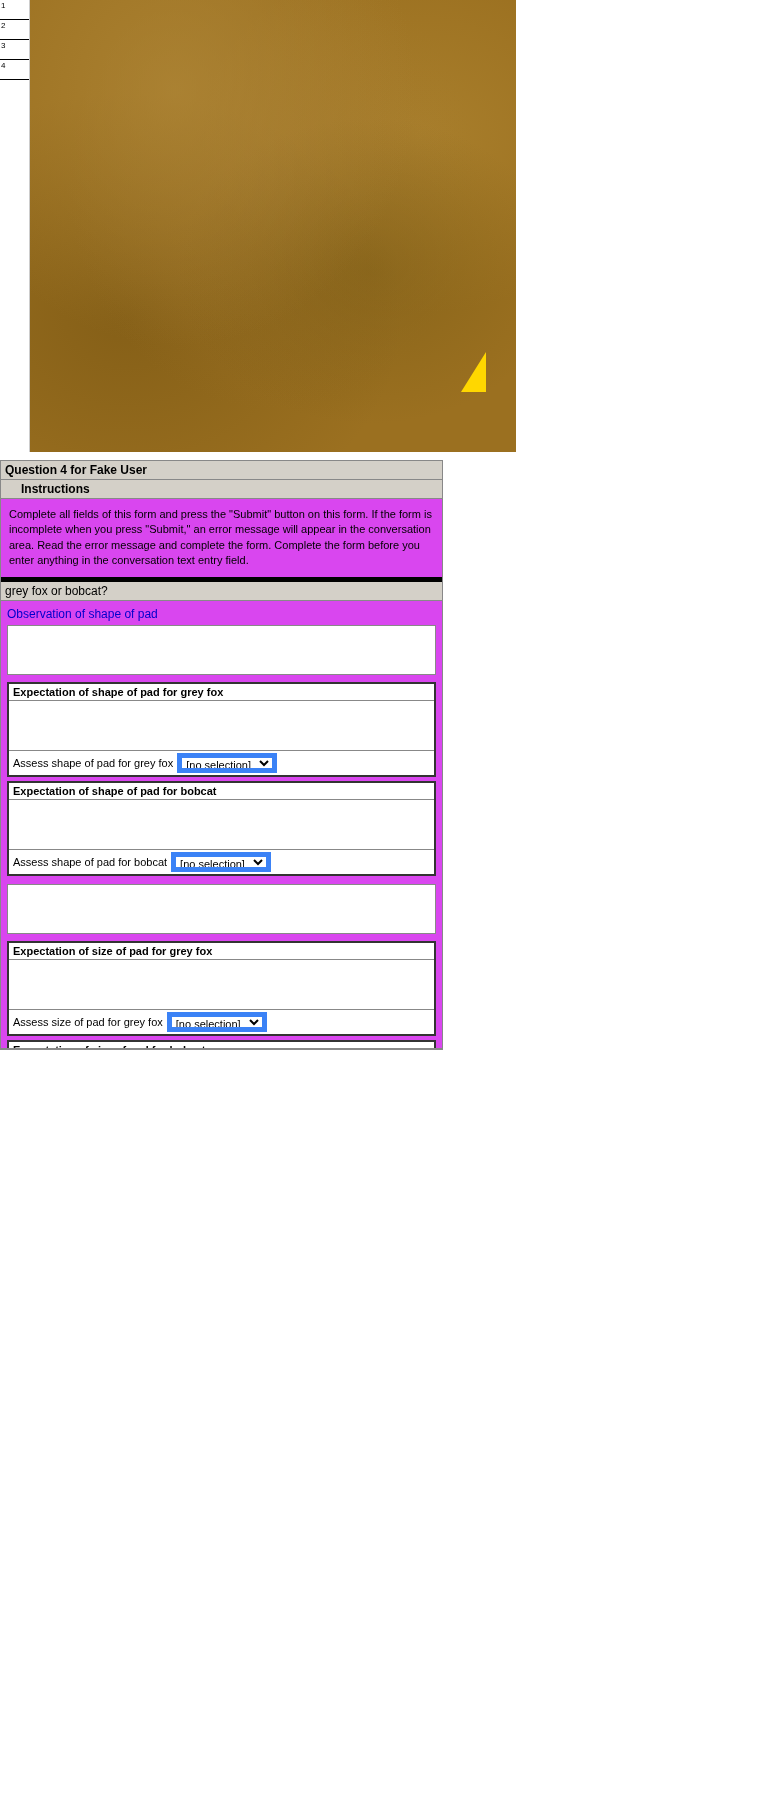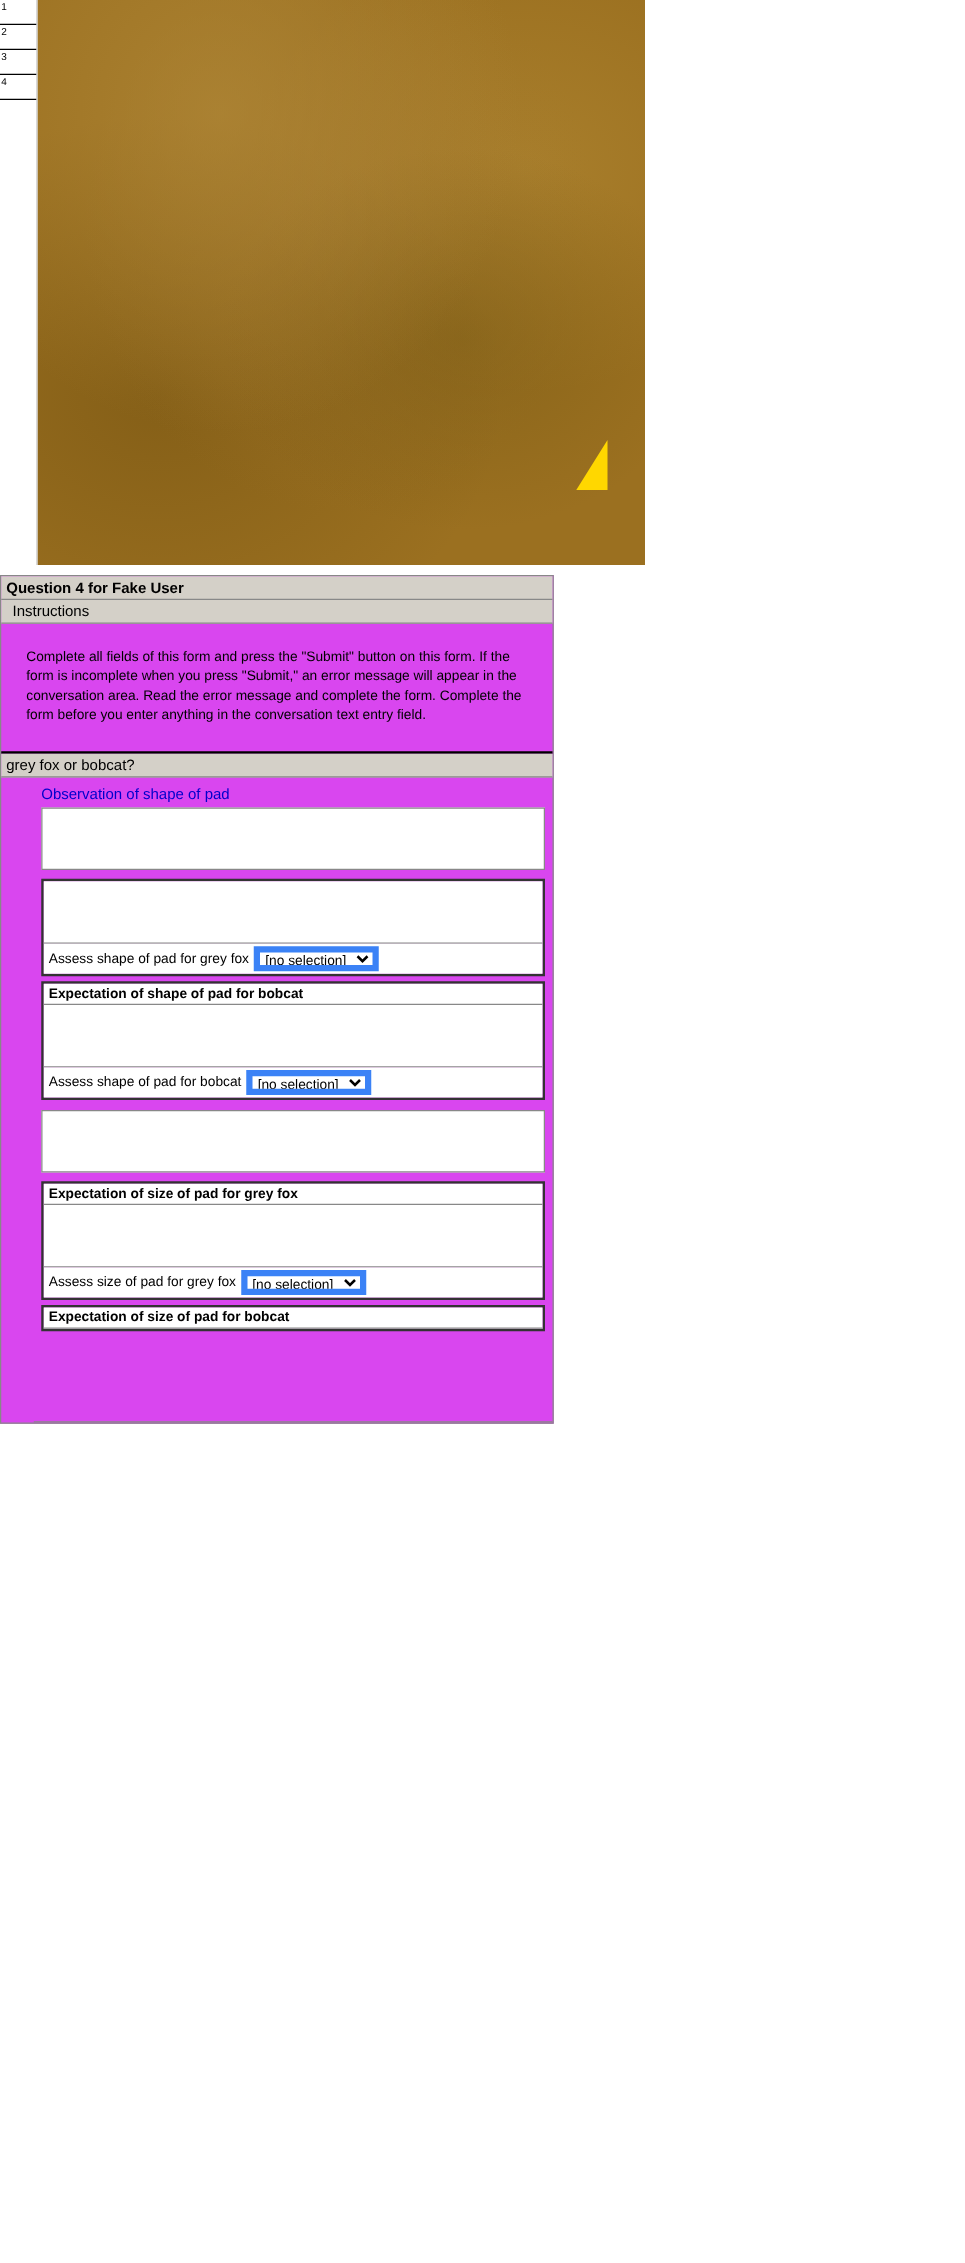--- a/index.html
+++ b/index.html
@@ -61,44 +61,44 @@
       background: #d4d0c8;
       border-bottom: 1px solid #888;
       padding: 2px 4px;
       font-weight: bold;
       font-size: 12px;
     }
 
     .form-instructions-header {
       background: #d4d0c8;
       border-bottom: 1px solid #888;
-      padding: 2px 9px;
-      font-size: 12px;
+      padding: 2px 20px;
+      font-size: 12px;
+      font-weight: bold;
     }
 
     .form-instructions-text {
-      padding: 20px;
-      font-size: 11px;
-      border-bottom: 2px solid #000000;
+      padding: 8px;
+      font-size: 11px;
+      border-bottom: 5px solid #000000;
       line-height: 1.4;
     }
 
     .form-question-header {
       background: #d4d0c8;
       border-bottom: 1px solid #888;
       padding: 2px 4px;
       font-size: 12px;
     }
 
     .scrollable-area {
-      height: 516px;
+      height: 448px;
       overflow-y: auto;
       padding: 6px;
       border-bottom: 1px solid #888;
-      margin-left: 26px;
     }
 
     .section-block {
       margin-bottom: 8px;
     }
 
     .observation-link {
       color: #0000CC;
       text-decoration: none;
       font-size: 12px;
@@ -206,20 +206,21 @@
   <div class="form-question-header">grey fox or bobcat?</div>
 
   <div class="scrollable-area">
 
     <div class="section-block">
       <a class="observation-link" href="#">Observation of shape of pad</a>
       <textarea class="obs-textarea" style=""></textarea>
 
       
       <div class="expectation-box">
+        <div class="expectation-title">Expectation of shape of pad for grey fox</div>
         <textarea class="exp-textarea" style=""></textarea>
         <div class="assess-row">
           <span class="assess-label">Assess shape of pad for grey fox</span>
           <select class="assess-select">
             <option>[no selection]</option>
             <option>consistent</option>
             <option>inconsistent</option>
             <option>N/A</option>
           </select>
         </div>

